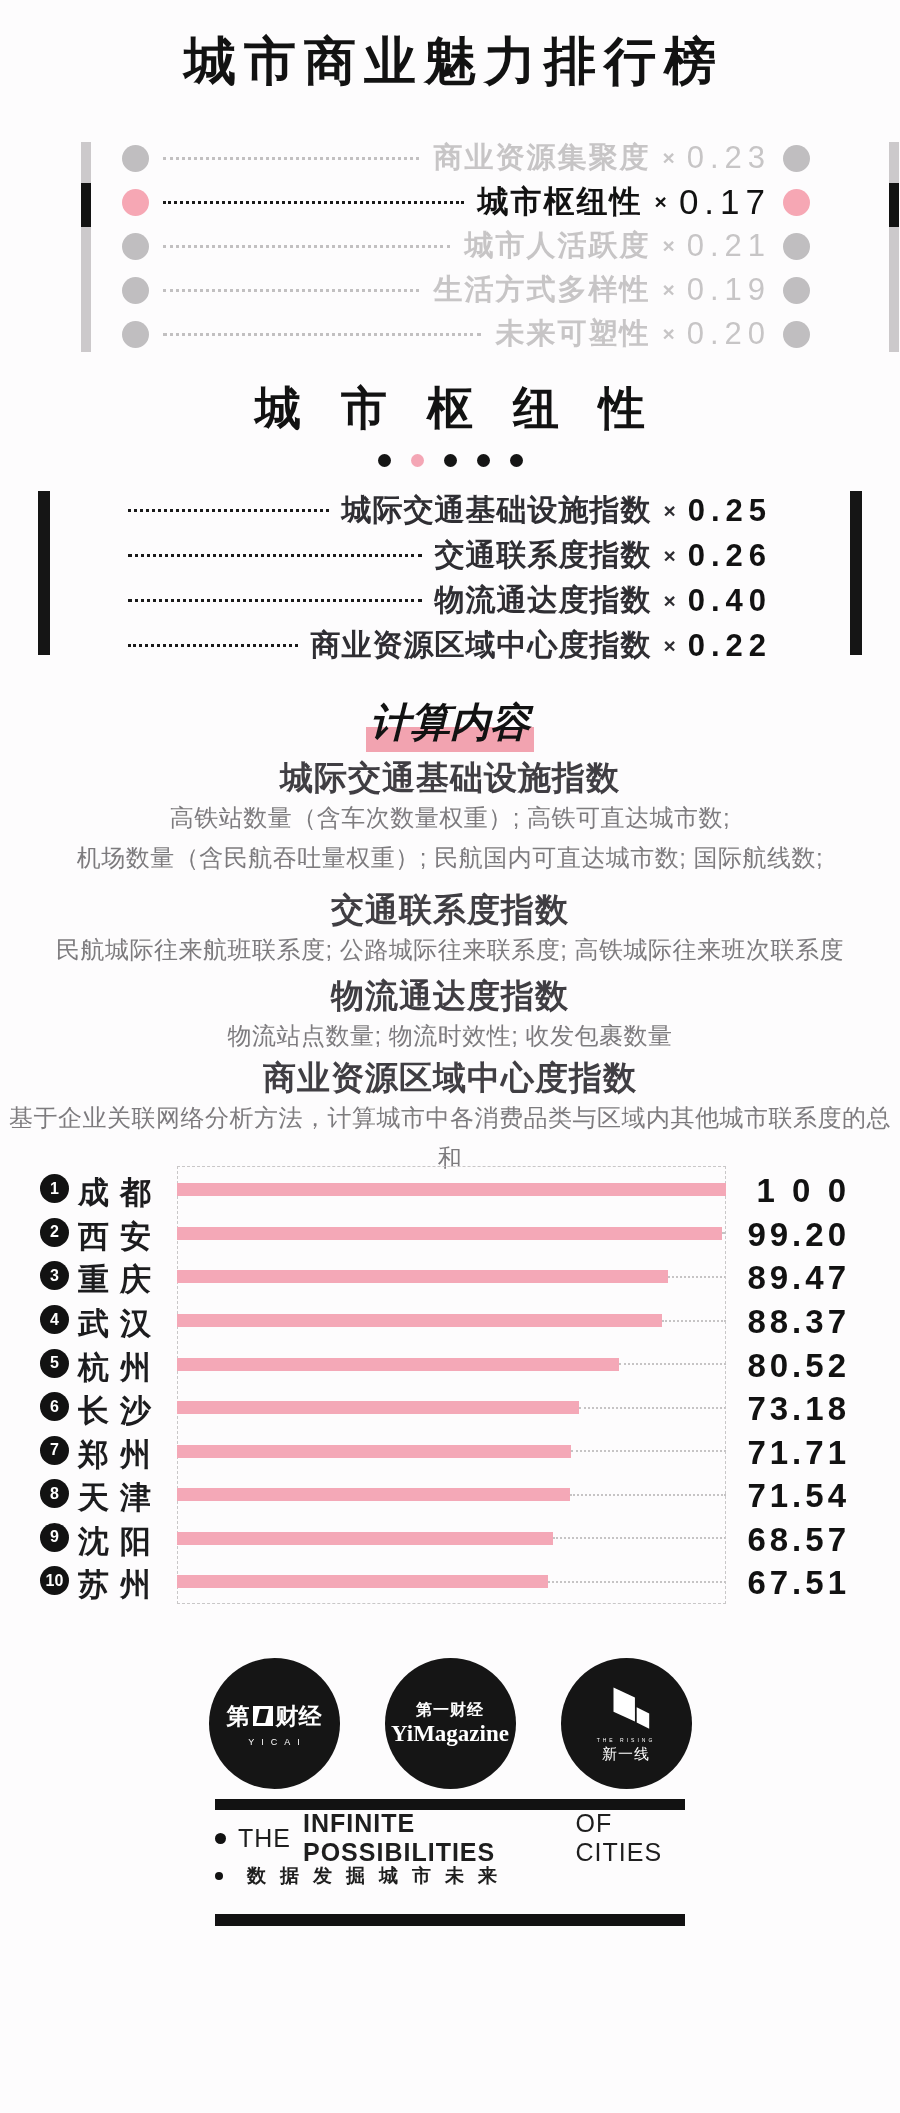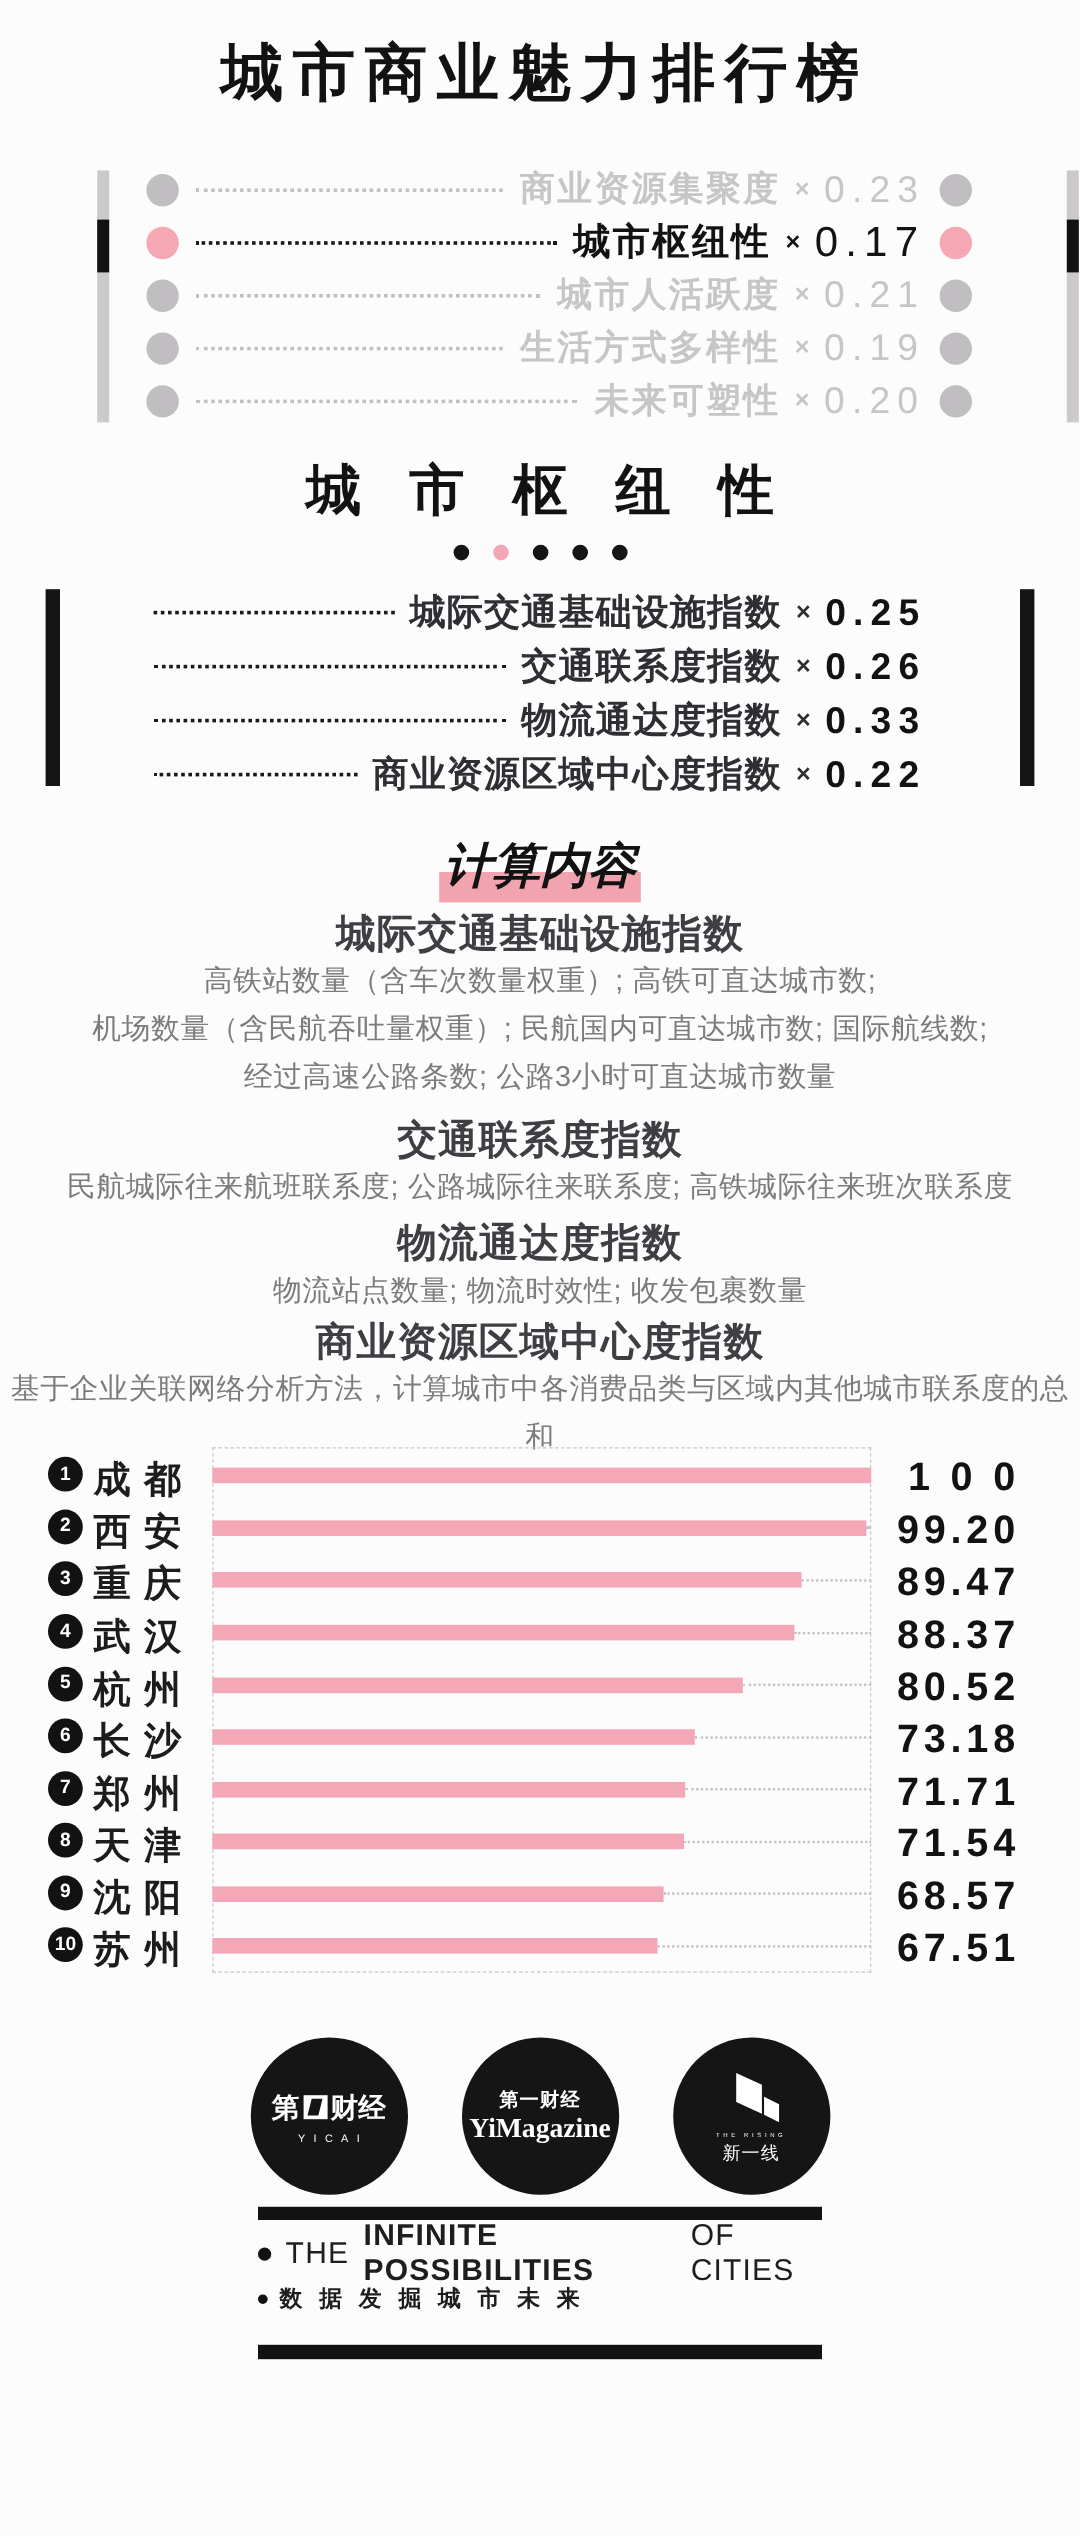--- a/index.html
+++ b/index.html
@@ -81,21 +81,21 @@
   .l3-zh { font-size:15px; margin-top:2px; letter-spacing:1px; }
   .footer-inner { width:470px; margin:0 auto; }
   .hbar { width:470px; background:#121212; }
   .hbar.top { height:11px; margin-top:10px; }
   .hbar.bottom { height:12px; margin-top:24px; }
   .tagline-en { margin-top:12px; height:32px; display:flex; align-items:center; gap:12px; font-size:25px; color:#1e1e1e; letter-spacing:1px; }
   .tagline-en .b { font-weight:800; }
   .bullet { border-radius:50%; background:#121212; flex:0 0 auto; }
   .bullet.big { width:11px; height:11px; }
   .bullet.small { width:8px; height:8px; }
-  .tagline-zh { margin-top:8px; height:28px; display:flex; align-items:center; gap:10px; font-size:19px; font-weight:600; color:#1e1e1e; letter-spacing:14px; }
+  .tagline-zh { margin-top:8px; height:28px; display:flex; align-items:center; gap:24px; font-size:19px; font-weight:600; color:#1e1e1e; letter-spacing:14px; }
 </style>
 </head>
 <body>
 
 <div class="page">
 
   <div class="subtitle">城市商业魅力排行榜</div>
 
   <div class="weights">
     <div class="edge left">
@@ -168,36 +168,35 @@
     <div class="srow">
       <span class="leader"></span>
       <span class="slabel">交通联系度指数</span>
       <span class="times">×</span>
       <span class="sval">0.26</span>
     </div>
     <div class="srow">
       <span class="leader"></span>
       <span class="slabel">物流通达度指数</span>
       <span class="times">×</span>
-      <span class="sval">0.33</span>
+      <span class="sval">0.40</span>
     </div>
     <div class="srow">
       <span class="leader"></span>
       <span class="slabel">商业资源区域中心度指数</span>
       <span class="times">×</span>
       <span class="sval">0.22</span>
     </div>
   </div>
 
   <div class="calc-title"><span class="hl">计算内容</span></div>
 
   <div class="chead mt12">城际交通基础设施指数</div>
   <div class="cline">高铁站数量（含车次数量权重）; 高铁可直达城市数;</div>
   <div class="cline">机场数量（含民航吞吐量权重）; 民航国内可直达城市数; 国际航线数;</div>
-  <div class="cline">经过高速公路条数; 公路3小时可直达城市数量</div>
 
   <div class="chead mt12">交通联系度指数</div>
   <div class="cline">民航城际往来航班联系度; 公路城际往来联系度; 高铁城际往来班次联系度</div>
 
   <div class="chead mt6">物流通达度指数</div>
   <div class="cline">物流站点数量; 物流时效性; 收发包裹数量</div>
 
   <div class="chead mt2">商业资源区域中心度指数</div>
   <div class="cline">基于企业关联网络分析方法，计算城市中各消费品类与区域内其他城市联系度的总和</div>
 

